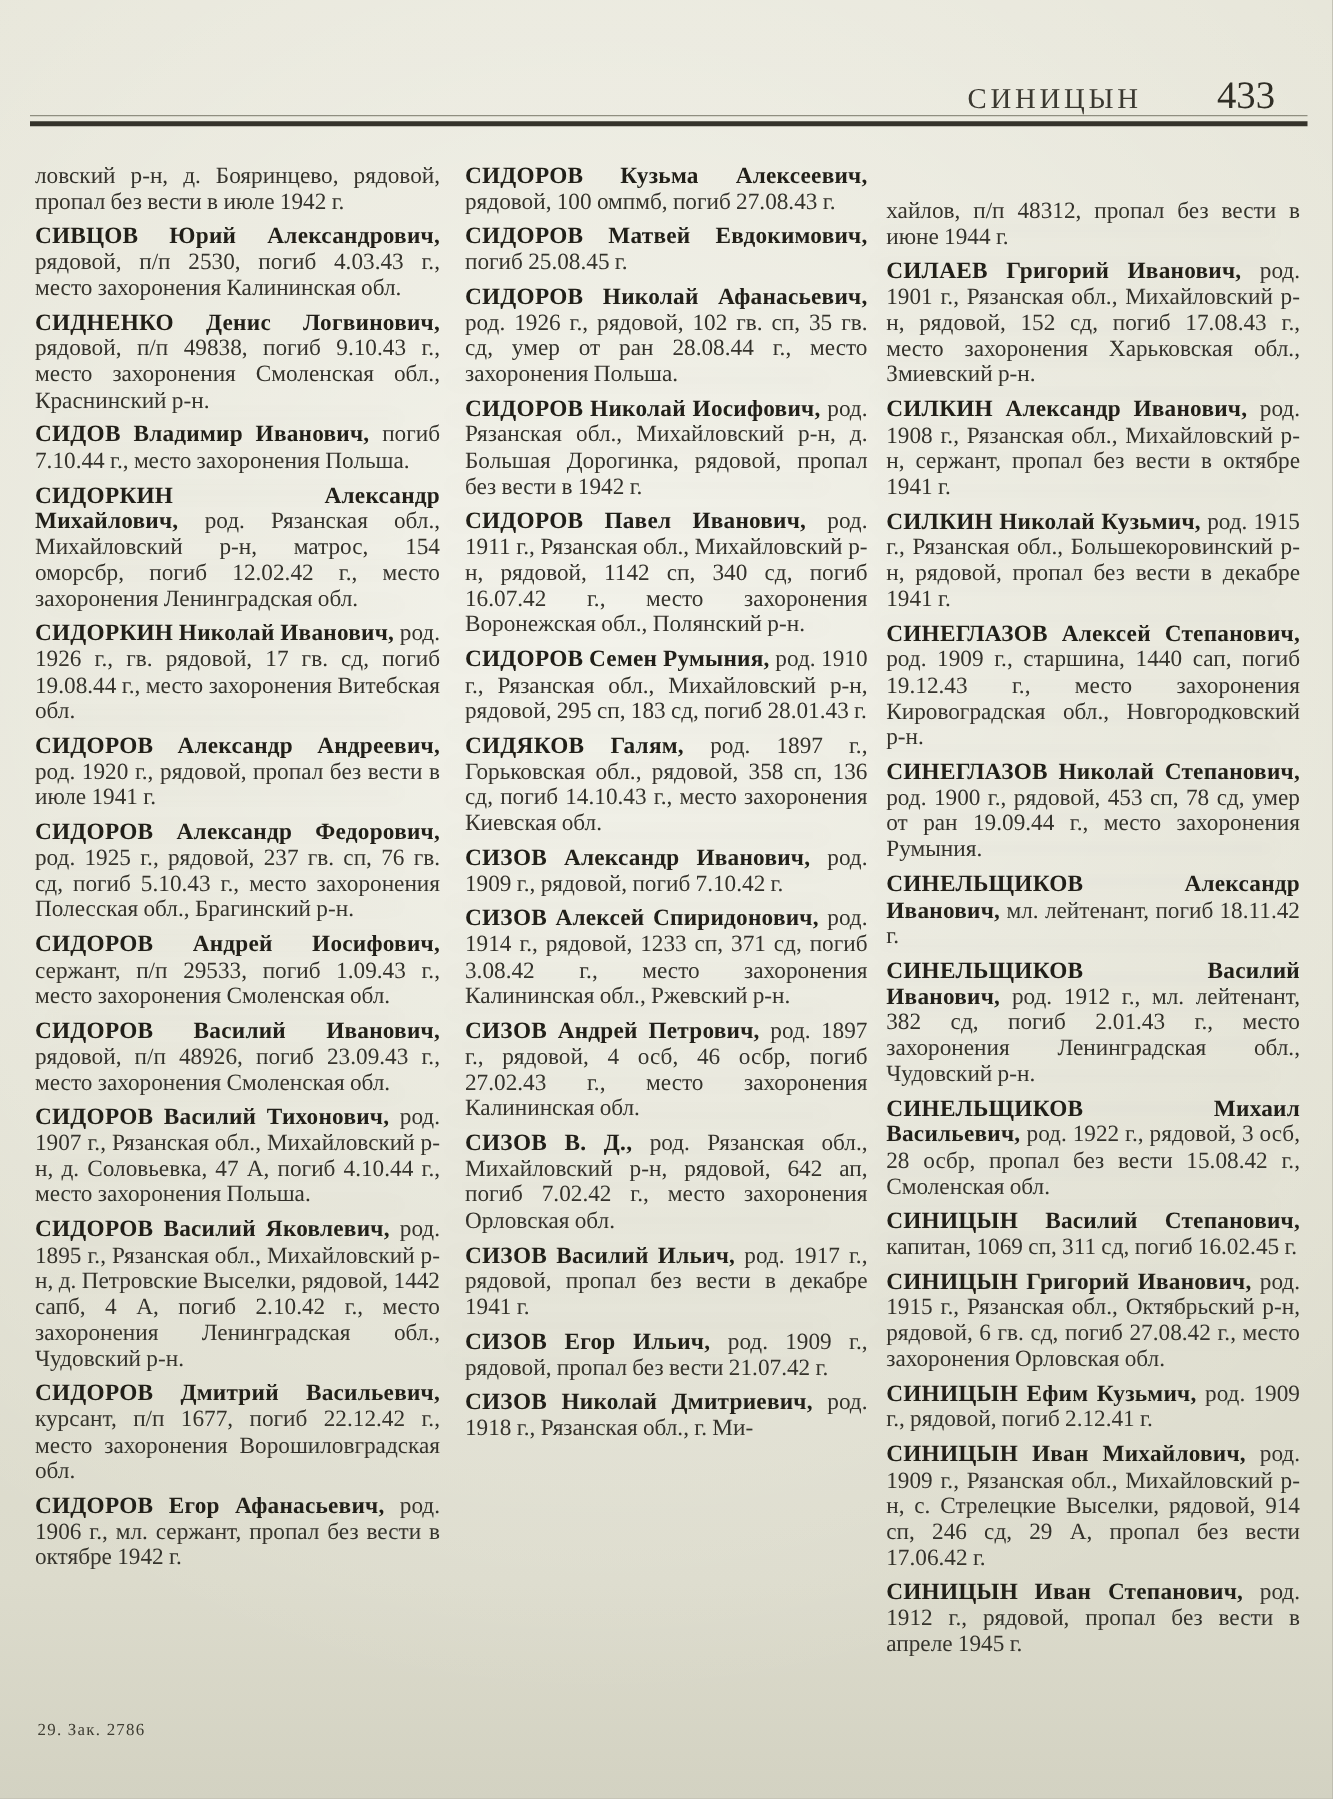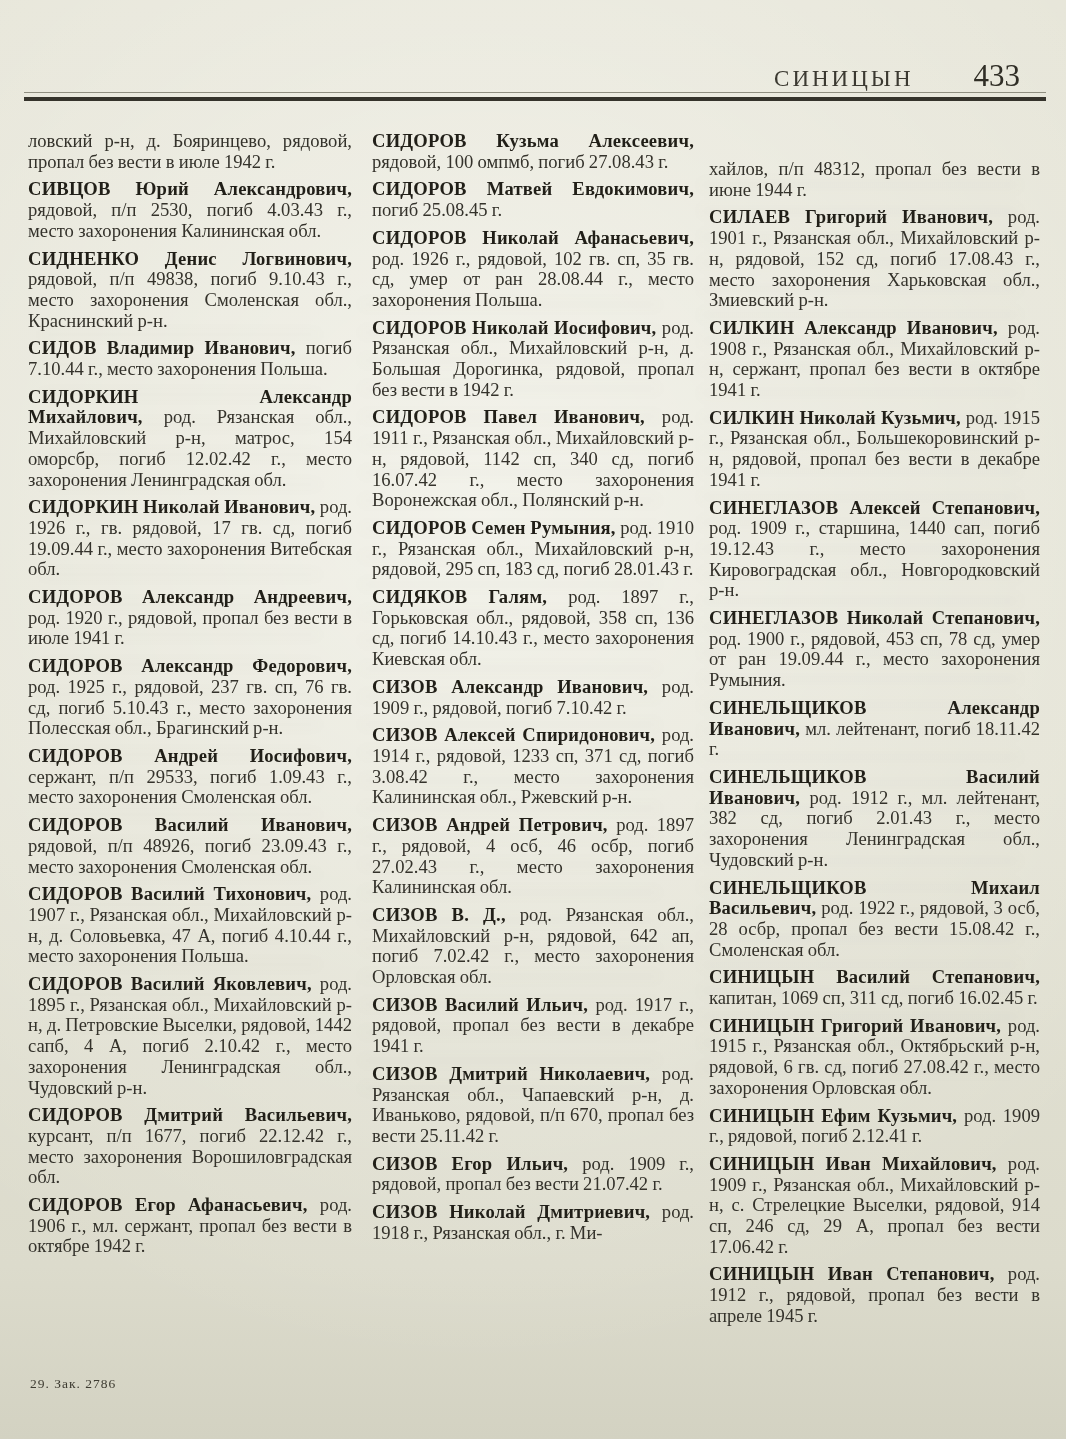--- a/index.html
+++ b/index.html
@@ -119,21 +119,21 @@
   <div class="header-rule-thin"></div>
   <div class="header-rule-thick"></div>
 
   <main class="columns">
     <section class="col col-1">
         <p class="entry"><span>ловский р-н, д. Бояринцево, рядовой, пропал без вести в июле 1942 г.</span></p>
         <p class="entry"><b>СИВЦОВ Юрий Александрович, </b><span>рядовой, п/п 2530, погиб 4.03.43 г., место захоронения Калининская обл.</span></p>
         <p class="entry"><b>СИДНЕНКО Денис Логвинович, </b><span>рядовой, п/п 49838, погиб 9.10.43 г., место захоронения Смоленская обл., Краснинский р-н.</span></p>
         <p class="entry"><b>СИДОВ Владимир Иванович, </b><span>погиб 7.10.44 г., место захоронения Польша.</span></p>
         <p class="entry"><b>СИДОРКИН Александр Михайлович, </b><span>род. Рязанская обл., Михайловский р-н, матрос, 154 оморсбр, погиб 12.02.42 г., место захоронения Ленинградская обл.</span></p>
-        <p class="entry"><b>СИДОРКИН Николай Иванович, </b><span>род. 1926 г., гв. рядовой, 17 гв. сд, погиб 19.09.44 г., место захоронения Витебская обл.</span></p>
+        <p class="entry"><b>СИДОРКИН Николай Иванович, </b><span>род. 1926 г., гв. рядовой, 17 гв. сд, погиб 19.08.44 г., место захоронения Витебская обл.</span></p>
         <p class="entry"><b>СИДОРОВ Александр Андреевич, </b><span>род. 1920 г., рядовой, пропал без вести в июле 1941 г.</span></p>
         <p class="entry"><b>СИДОРОВ Александр Федорович, </b><span>род. 1925 г., рядовой, 237 гв. сп, 76 гв. сд, погиб 5.10.43 г., место захоронения Полесская обл., Брагинский р-н.</span></p>
         <p class="entry"><b>СИДОРОВ Андрей Иосифович, </b><span>сержант, п/п 29533, погиб 1.09.43 г., место захоронения Смоленская обл.</span></p>
         <p class="entry"><b>СИДОРОВ Василий Иванович, </b><span>рядовой, п/п 48926, погиб 23.09.43 г., место захоронения Смоленская обл.</span></p>
         <p class="entry"><b>СИДОРОВ Василий Тихонович, </b><span>род. 1907 г., Рязанская обл., Михайловский р-н, д. Соловьевка, 47 А, погиб 4.10.44 г., место захоронения Польша.</span></p>
         <p class="entry"><b>СИДОРОВ Василий Яковлевич, </b><span>род. 1895 г., Рязанская обл., Михайловский р-н, д. Петровские Выселки, рядовой, 1442 сапб, 4 А, погиб 2.10.42 г., место захоронения Ленинградская обл., Чудовский р-н.</span></p>
         <p class="entry"><b>СИДОРОВ Дмитрий Васильевич, </b><span>курсант, п/п 1677, погиб 22.12.42 г., место захоронения Ворошиловградская обл.</span></p>
         <p class="entry"><b>СИДОРОВ Егор Афанасьевич, </b><span>род. 1906 г., мл. сержант, пропал без вести в октябре 1942 г.</span></p>
       </section>
     <section class="col col-2">
@@ -142,21 +142,20 @@
         <p class="entry"><b>СИДОРОВ Николай Афанасьевич, </b><span>род. 1926 г., рядовой, 102 гв. сп, 35 гв. сд, умер от ран 28.08.44 г., место захоронения Польша.</span></p>
         <p class="entry"><b>СИДОРОВ Николай Иосифович, </b><span>род. Рязанская обл., Михайловский р-н, д. Большая Дорогинка, рядовой, пропал без вести в 1942 г.</span></p>
         <p class="entry"><b>СИДОРОВ Павел Иванович, </b><span>род. 1911 г., Рязанская обл., Михайловский р-н, рядовой, 1142 сп, 340 сд, погиб 16.07.42 г., место захоронения Воронежская обл., Полянский р-н.</span></p>
         <p class="entry"><b>СИДОРОВ Семен Румыния, </b><span>род. 1910 г., Рязанская обл., Михайловский р-н, рядовой, 295 сп, 183 сд, погиб 28.01.43 г.</span></p>
         <p class="entry"><b>СИДЯКОВ Галям, </b><span>род. 1897 г., Горьковская обл., рядовой, 358 сп, 136 сд, погиб 14.10.43 г., место захоронения Киевская обл.</span></p>
         <p class="entry"><b>СИЗОВ Александр Иванович, </b><span>род. 1909 г., рядовой, погиб 7.10.42 г.</span></p>
         <p class="entry"><b>СИЗОВ Алексей Спиридонович, </b><span>род. 1914 г., рядовой, 1233 сп, 371 сд, погиб 3.08.42 г., место захоронения Калининская обл., Ржевский р-н.</span></p>
         <p class="entry"><b>СИЗОВ Андрей Петрович, </b><span>род. 1897 г., рядовой, 4 осб, 46 осбр, погиб 27.02.43 г., место захоронения Калининская обл.</span></p>
         <p class="entry"><b>СИЗОВ В. Д., </b><span>род. Рязанская обл., Михайловский р-н, рядовой, 642 ап, погиб 7.02.42 г., место захоронения Орловская обл.</span></p>
         <p class="entry"><b>СИЗОВ Василий Ильич, </b><span>род. 1917 г., рядовой, пропал без вести в декабре 1941 г.</span></p>
-        <p class="entry"><b>СИЗОВ Дмитрий Николаевич, </b><span>род. Рязанская обл., Чапаевский р-н, д. Иваньково, рядовой, п/п 670, пропал без вести 25.11.42 г.</span></p>
         <p class="entry"><b>СИЗОВ Егор Ильич, </b><span>род. 1909 г., рядовой, пропал без вести 21.07.42 г.</span></p>
         <p class="entry"><b>СИЗОВ Николай Дмитриевич, </b><span>род. 1918 г., Рязанская обл., г. Ми-</span></p>
       </section>
     <section class="col col-3">
         <p class="entry"><span>хайлов, п/п 48312, пропал без вести в июне 1944 г.</span></p>
         <p class="entry"><b>СИЛАЕВ Григорий Иванович, </b><span>род. 1901 г., Рязанская обл., Михайловский р-н, рядовой, 152 сд, погиб 17.08.43 г., место захоронения Харьковская обл., Змиевский р-н.</span></p>
         <p class="entry"><b>СИЛКИН Александр Иванович, </b><span>род. 1908 г., Рязанская обл., Михайловский р-н, сержант, пропал без вести в октябре 1941 г.</span></p>
         <p class="entry"><b>СИЛКИН Николай Кузьмич, </b><span>род. 1915 г., Рязанская обл., Большекоровинский р-н, рядовой, пропал без вести в декабре 1941 г.</span></p>
         <p class="entry"><b>СИНЕГЛАЗОВ Алексей Степанович, </b><span>род. 1909 г., старшина, 1440 сап, погиб 19.12.43 г., место захоронения Кировоградская обл., Новгородковский р-н.</span></p>
         <p class="entry"><b>СИНЕГЛАЗОВ Николай Степанович, </b><span>род. 1900 г., рядовой, 453 сп, 78 сд, умер от ран 19.09.44 г., место захоронения Румыния.</span></p>

